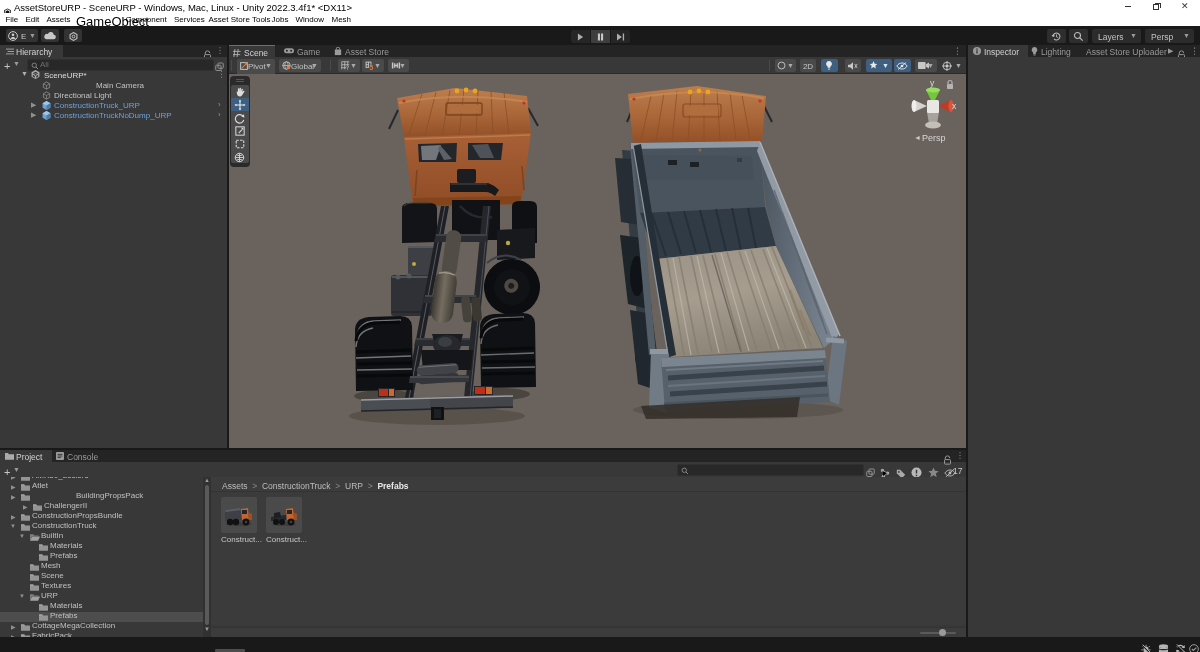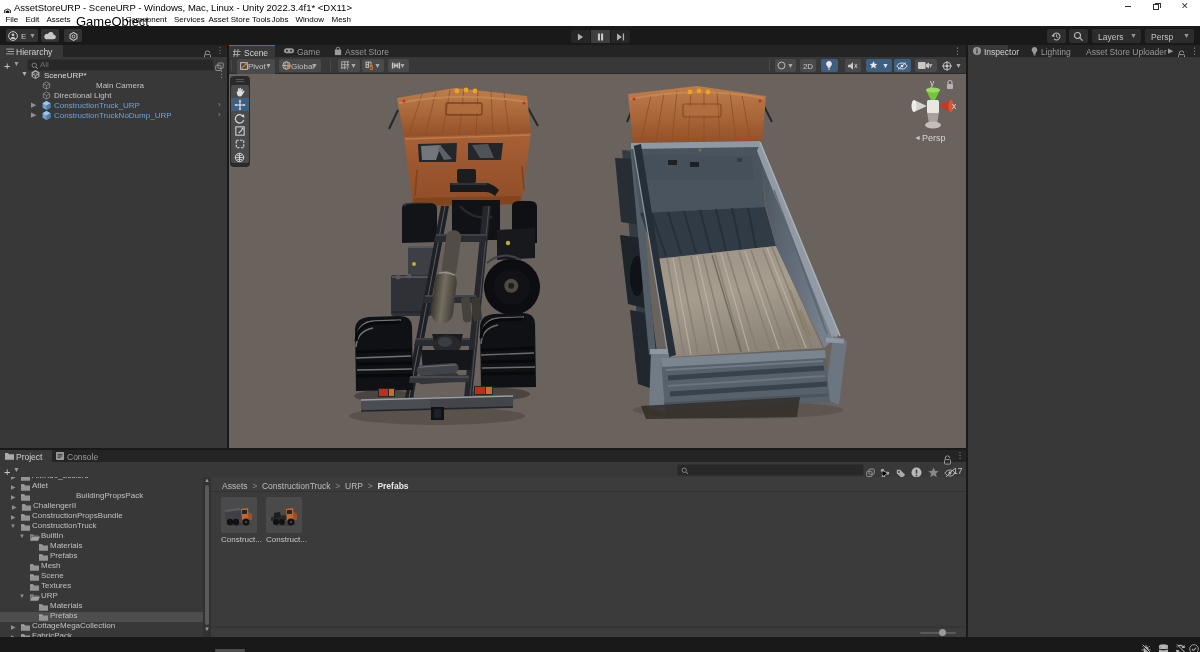--- a/index.html
+++ b/index.html
@@ -598,21 +598,21 @@
 <div class="abs" style="left:231px;top:150px;width:18px;height:13px;background:#4a4a4a;border-radius:0 0 2px 2px;">
  <svg class="abs" style="left:3px;top:1.5px;" width="11" height="11" viewBox="0 0 13 13">
         <circle cx="6.5" cy="6.5" r="5" fill="none" stroke="#dcdcdc" stroke-width="1.1"></circle>
         <path stroke="#dcdcdc" stroke-width="1" fill="none" d="M6.5 1.5v10M1.5 6.5h10M3 3.5 q3.5 2 7 0 M3 9.5 q3.5 -2 7 0"></path>
       </svg>
 </div>
 </div>
 
 <div class="abs" style="left:966px;top:45px;width:2px;height:592px;background:#191919;"></div>
 <div class="abs tabstrip" style="left:968px;top:45px;width:232px;height:12px;"></div>
-<div class="abs tab-active" style="left:968px;top:45px;width:40px;height:12px;text-align:center;">
+<div class="abs tab-active" style="left:968px;top:45px;width:60px;height:12px;text-align:center;">
   <svg class="abs" style="left:5px;top:2px;" width="8" height="8" viewBox="0 0 10 10">
       <circle cx="5" cy="5" r="5" fill="#999"></circle>
       <path stroke="#242424" stroke-width="1.4" d="M5 4.2V8M5 2v1.3"></path>
     </svg>
   <span class="abs" style="left:16px;top:2px;">Inspector</span>
 </div>
 <div class="abs txt" style="left:1031px;top:45px;color:#9a9a9a;">
   <svg class="abs" style="left:0;top:2px;" width="7" height="9" viewBox="0 0 8 10">
       <path fill="#9a9a9a" d="M4 0a3.2 3.2 0 0 1 1.6 6L5.4 8H2.6L2.4 6A3.2 3.2 0 0 1 4 0z"></path>
       <path stroke="#9a9a9a" d="M2.8 9h2.4"></path>
@@ -713,21 +713,21 @@
       <span class="abs" style="left:32px;top:-1px;color:#c0c0c0;font-size:8px;white-space:nowrap;">Atlet</span>
     </div>
   <div class="abs" style="left:0;top:15px;width:203px;height:10px;">
       <span class="abs" style="left:11px;top:1px;font-size:6px;color:#8f8f8f;">▶</span>
       <svg class="abs" style="left:21px;top:1px;" width="9" height="8" viewBox="0 0 12 10">
         <path fill="#949494" d="M0 1.5h4.2l1.2 1.6H12V10H0z"></path>
         <path fill="#ababab" d="M0 1.5h4.2l1.2 1.6H0z"></path>
       </svg>
       <span class="abs" style="left:32px;top:-1px;color:#c0c0c0;font-size:8px;white-space:nowrap;padding-left:44px;">BuildingPropsPack</span>
     </div>
-  <div class="abs" style="left:1px;top:25px;width:203px;height:10px;">
+  <div class="abs" style="left:12px;top:25px;width:203px;height:10px;">
       <span class="abs" style="left:11px;top:1px;font-size:6px;color:#8f8f8f;">▶</span>
       <svg class="abs" style="left:21px;top:1px;" width="9" height="8" viewBox="0 0 12 10">
         <path fill="#949494" d="M0 1.5h4.2l1.2 1.6H12V10H0z"></path>
         <path fill="#ababab" d="M0 1.5h4.2l1.2 1.6H0z"></path>
       </svg>
       <span class="abs" style="left:32px;top:-1px;color:#c0c0c0;font-size:8px;white-space:nowrap;">ChallengerII</span>
     </div>
   <div class="abs" style="left:0;top:35px;width:203px;height:10px;">
       <span class="abs" style="left:11px;top:1px;font-size:6px;color:#8f8f8f;">▶</span>
       <svg class="abs" style="left:21px;top:1px;" width="9" height="8" viewBox="0 0 12 10">

